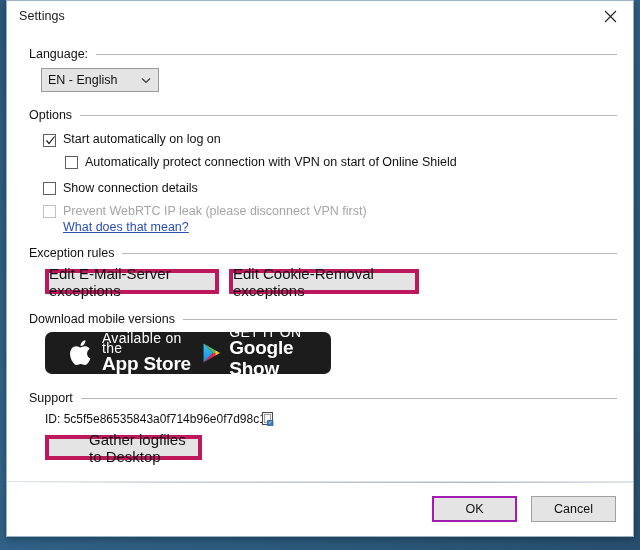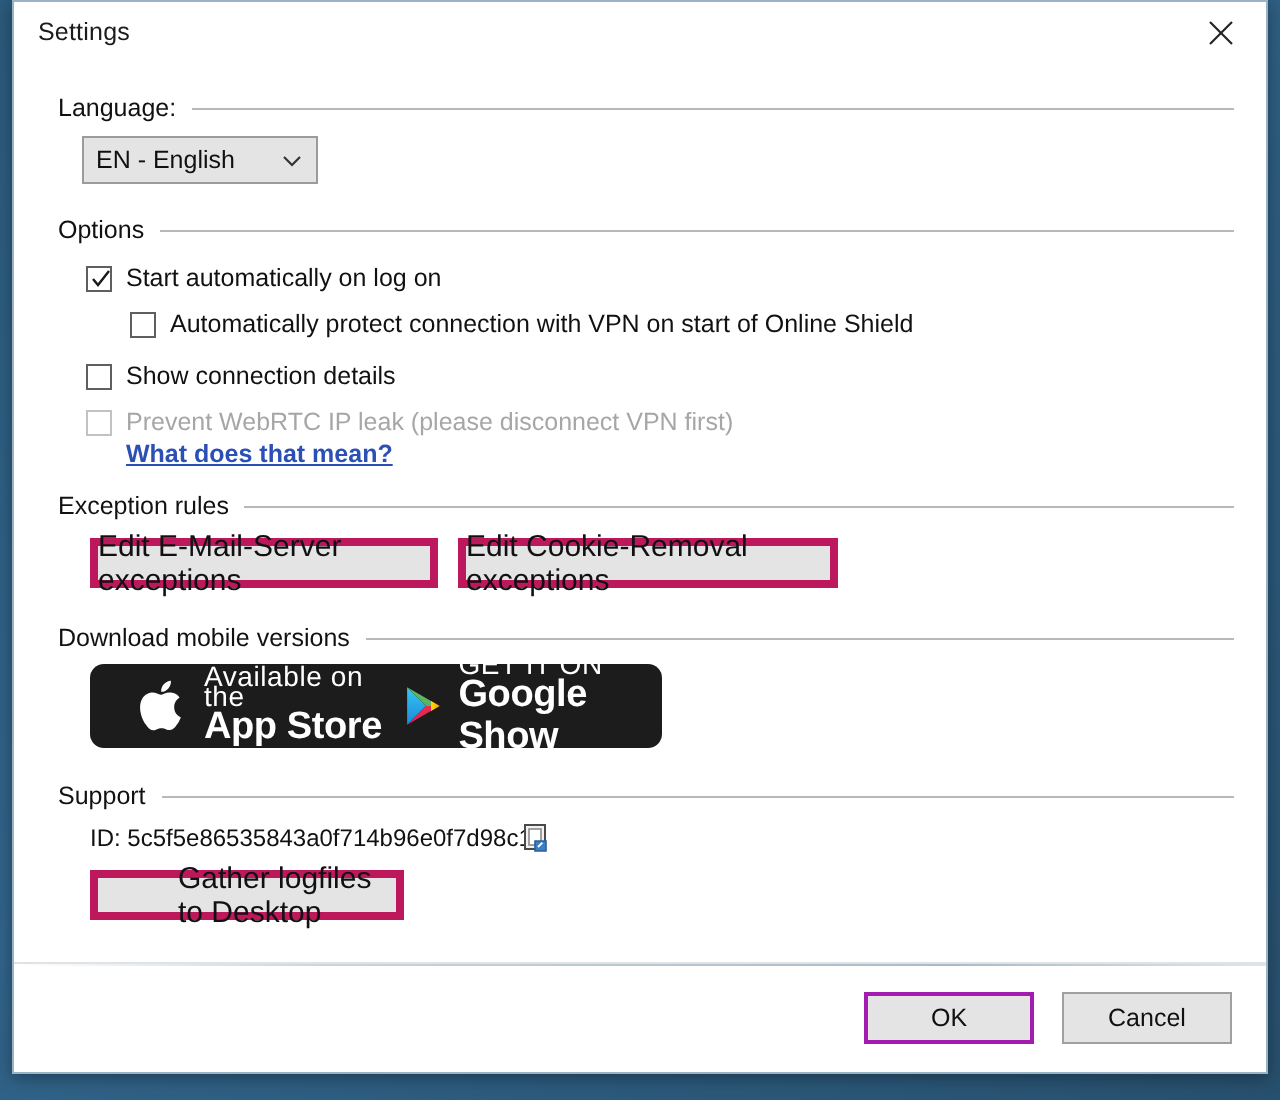--- a/index.html
+++ b/index.html
@@ -249,21 +249,21 @@
       <svg class="chev" viewBox="0 0 12 12">
         <polyline points="2,4.5 6,8.5 10,4.5" fill="none" stroke="#333" stroke-width="1.1"></polyline>
       </svg>
     </div>
 
     <div class="group-header" style="top:75px;">
       <span class="gh-label">Options</span>
       <span class="gh-rule"></span>
     </div>
 
-    <div class="cb-row" style="left:36px; top:99px;">
+    <div class="cb-row" style="left:36px; top:99px;align-items:center;">
       <span class="cbox">
         <svg width="11" height="11" viewBox="0 0 11 11">
           <polyline points="1.5,5.5 4,8.5 9.5,1.5" fill="none" stroke="#1a1a1a" stroke-width="1.2"></polyline>
         </svg>
       </span>
       <span class="cb-label">Start automatically on log on</span>
     </div>
 
     <div class="cb-row" style="left:58px; top:122px;">
       <span class="cbox"></span>
@@ -273,21 +273,21 @@
     <div class="cb-row" style="left:36px; top:148px;">
       <span class="cbox"></span>
       <span class="cb-label">Show connection details</span>
     </div>
 
     <div class="cb-row" style="left:36px; top:171px;">
       <span class="cbox disabled"></span>
       <span class="cb-label disabled">Prevent WebRTC IP leak (please disconnect VPN first)</span>
     </div>
 
-    <div class="link" style="left:56px; top:187px;font-weight:bold;">What does that mean?</div>
+    <div class="link" style="left:56px; top:187px;">What does that mean?</div>
 
     <div class="group-header" style="top:213px;">
       <span class="gh-label">Exception rules</span>
       <span class="gh-rule"></span>
     </div>
 
     <div class="btn" style="left:38px; top:236px; width:174px;">Edit E-Mail-Server exceptions</div>
     <div class="btn" style="left:222px; top:236px; width:190px;">Edit Cookie-Removal exceptions</div>
 
     <div class="group-header" style="top:279px;">

